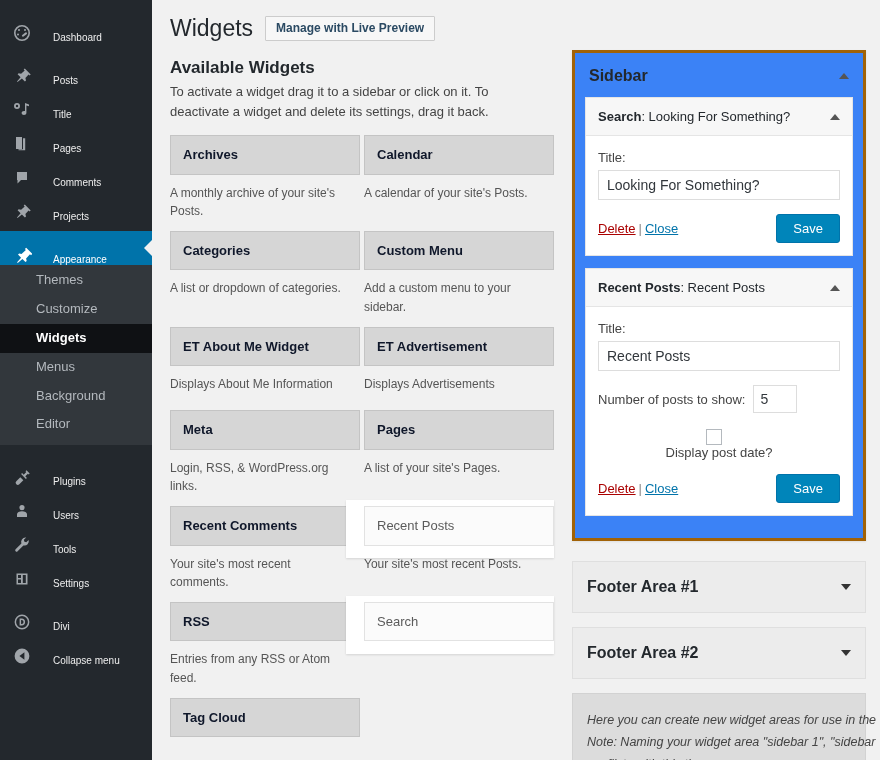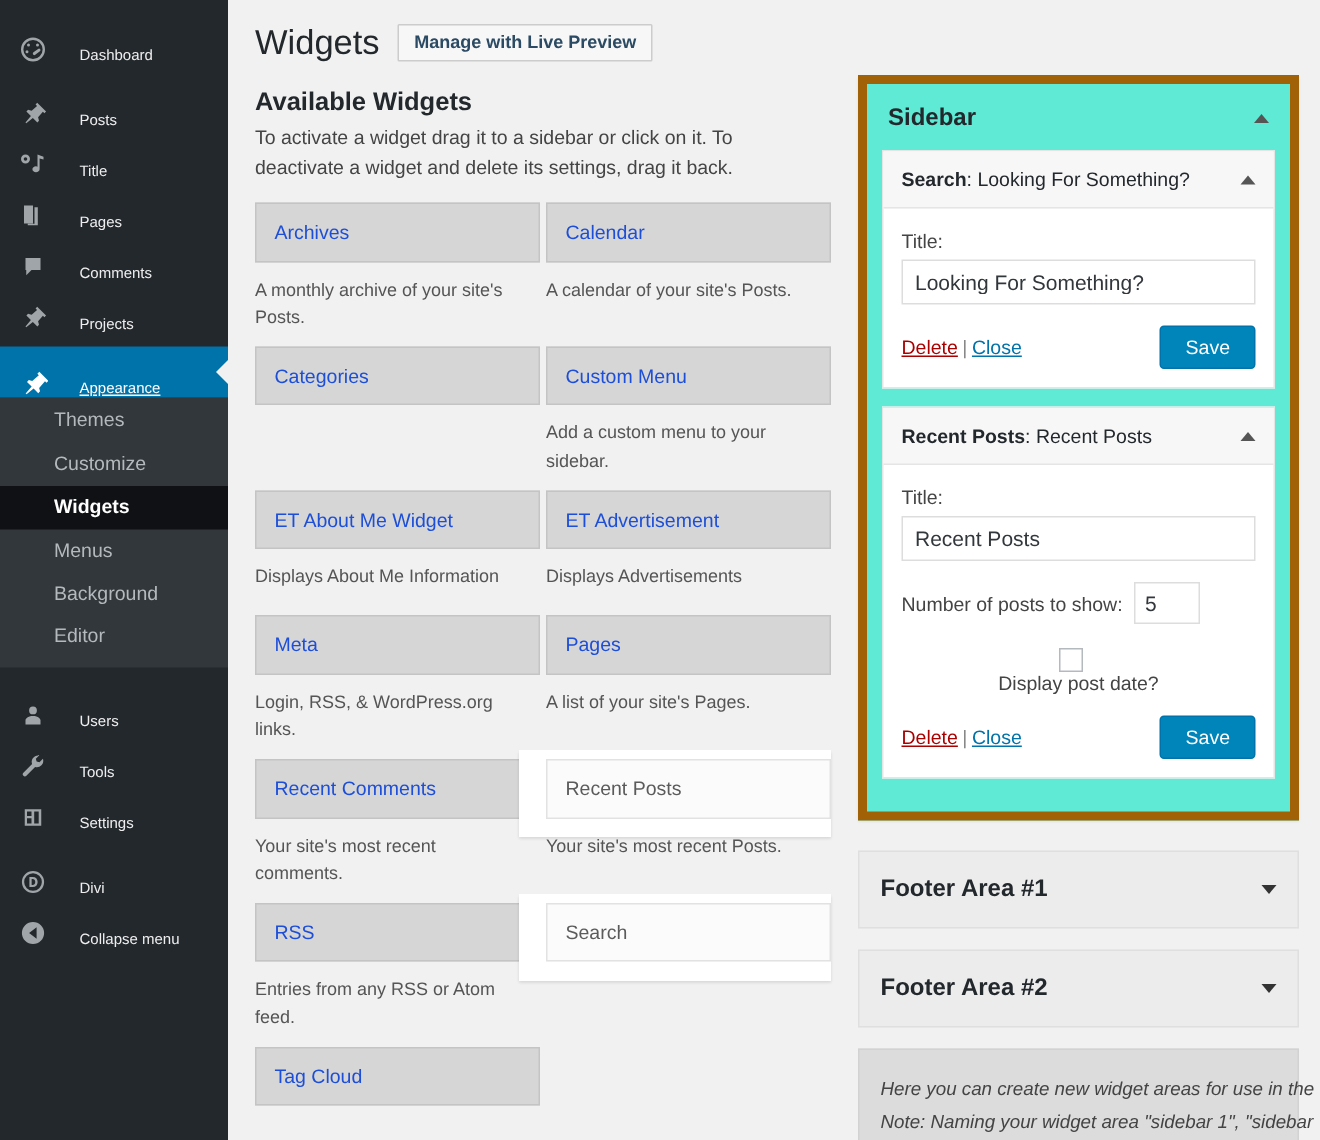--- a/index.html
+++ b/index.html
@@ -24,21 +24,21 @@
   }
   .menu-top {
     display: flex; align-items: flex-end;
     height: 34px; padding-left: 12px;
     font-size: 10px; color: #eee;
     position: relative;
     gap: 12px;
   }
   .menu-top .mlabel { margin-left: 9px; white-space: nowrap; }
   .menu-top.current {
-    background: #0073aa; color: #fff; font-weight: normal; text-decoration: underline;
+    background: #0073aa; color: #fff; font-weight: normal;
   }
   .menu-top.current::after {
     content: ""; position: absolute; right: 0; top: 50%;
     margin-top: -8px; border-style: solid;
     border-width: 8px 8px 8px 0;
     border-color: transparent #f1f1f1 transparent transparent;
   }
   .mi { width: 20px; height: 20px; flex: 0 0 20px; display: block; }
   .mi svg { display: block; width: 20px; height: 20px; fill: #a0a5aa; }
   .menu-top.current .mi svg { fill: #fff; }
@@ -103,21 +103,21 @@
   }
   .widget-cell { position: relative; }
   .widget-card {
     position: relative;
     background: #d6d6d6;
     border: 1px solid #c4c4c4;
     padding: 11px 12px;
     margin-bottom: 0;
   }
   .widget-card .wtitle {
-    font-size: 13px; font-weight: normal; color: #1d4ed8;
+    font-size: 13px; font-weight: bold; color: #0f172a;
     line-height: 1.2;
   }
   .widget-desc {
     font-size: 12px; line-height: 1.55; color: #555;
     padding: 9px 12px 10px 0;
     min-height: 44px;
   }
   
   .widget-cell.highlight { z-index: 3; }
   .widget-cell.highlight .plate {
@@ -137,22 +137,22 @@
   }
 
   
   .widgets-right {
     position: absolute; left: 420px; top: 50px;
     width: 308px;
   }
   .sidebars-column { width: 294px; }
 
   .widgets-holder {
-    background: #5eead4;
-    border: 6px solid #a16207;
+    background: #3b82f6;
+    border: 3px solid #a16207;
     box-shadow: 0 1px 2px rgba(0,0,0,.08);
     padding: 0 10px 10px;
     margin-bottom: 20px;
   }
   .holder-head {
     display: flex; align-items: center; justify-content: space-between;
     padding: 14px 4px 12px 4px;
   }
   .holder-head h2 {
     font-size: 16px; font-weight: bold; color: #23282d; margin: 0;
@@ -333,20 +333,28 @@
     <span class="sub-item">Themes</span>
     <span class="sub-item">Customize</span>
     <span class="sub-item current">Widgets</span>
     <span class="sub-item">Menus</span>
     <span class="sub-item">Background</span>
     <span class="sub-item">Editor</span>
   </div>
 
   <div class="menu-sep"></div>
 
+  <div class="menu-top">
+    <span class="mi">
+      <svg viewBox="0 0 20 20">
+          <path d="M14.5 3.3l-1 1 .8.8-2.6 2.6-1.6-1.6-1 1 4.8 4.8 1-1-1.6-1.6L15.9 6.7l.8.8 1-1zM8.3 10.2l-4 4a2.1 2.1 0 000 3 2.1 2.1 0 003 0l4-4z"></path>
+        </svg>
+    </span>
+    <span class="mlabel">Plugins</span>
+  </div>
 
   <div class="menu-top">
     <span class="mi">
       <svg viewBox="0 0 20 20">
           <path d="M10 4a2.6 2.6 0 100 5.2A2.6 2.6 0 0010 4zm0 6.3c-2.6 0-5 1.3-5 2.9V16h10v-2.8c0-1.6-2.4-2.9-5-2.9z"></path>
         </svg>
     </span>
     <span class="mlabel">Users</span>
   </div>
 
@@ -415,20 +423,21 @@
         <div class="widget-card">
           <div class="wtitle">Calendar</div>
         </div>
         <div class="widget-desc">A calendar of your site's Posts.</div>
       </div>
 
       <div class="widget-cell">
         <div class="widget-card">
           <div class="wtitle">Categories</div>
         </div>
+        <div class="widget-desc">A list or dropdown of categories.</div>
       </div>
 
       <div class="widget-cell">
         <div class="widget-card">
           <div class="wtitle">Custom Menu</div>
         </div>
         <div class="widget-desc">Add a custom menu to your sidebar.</div>
       </div>
 
       <div class="widget-cell">

